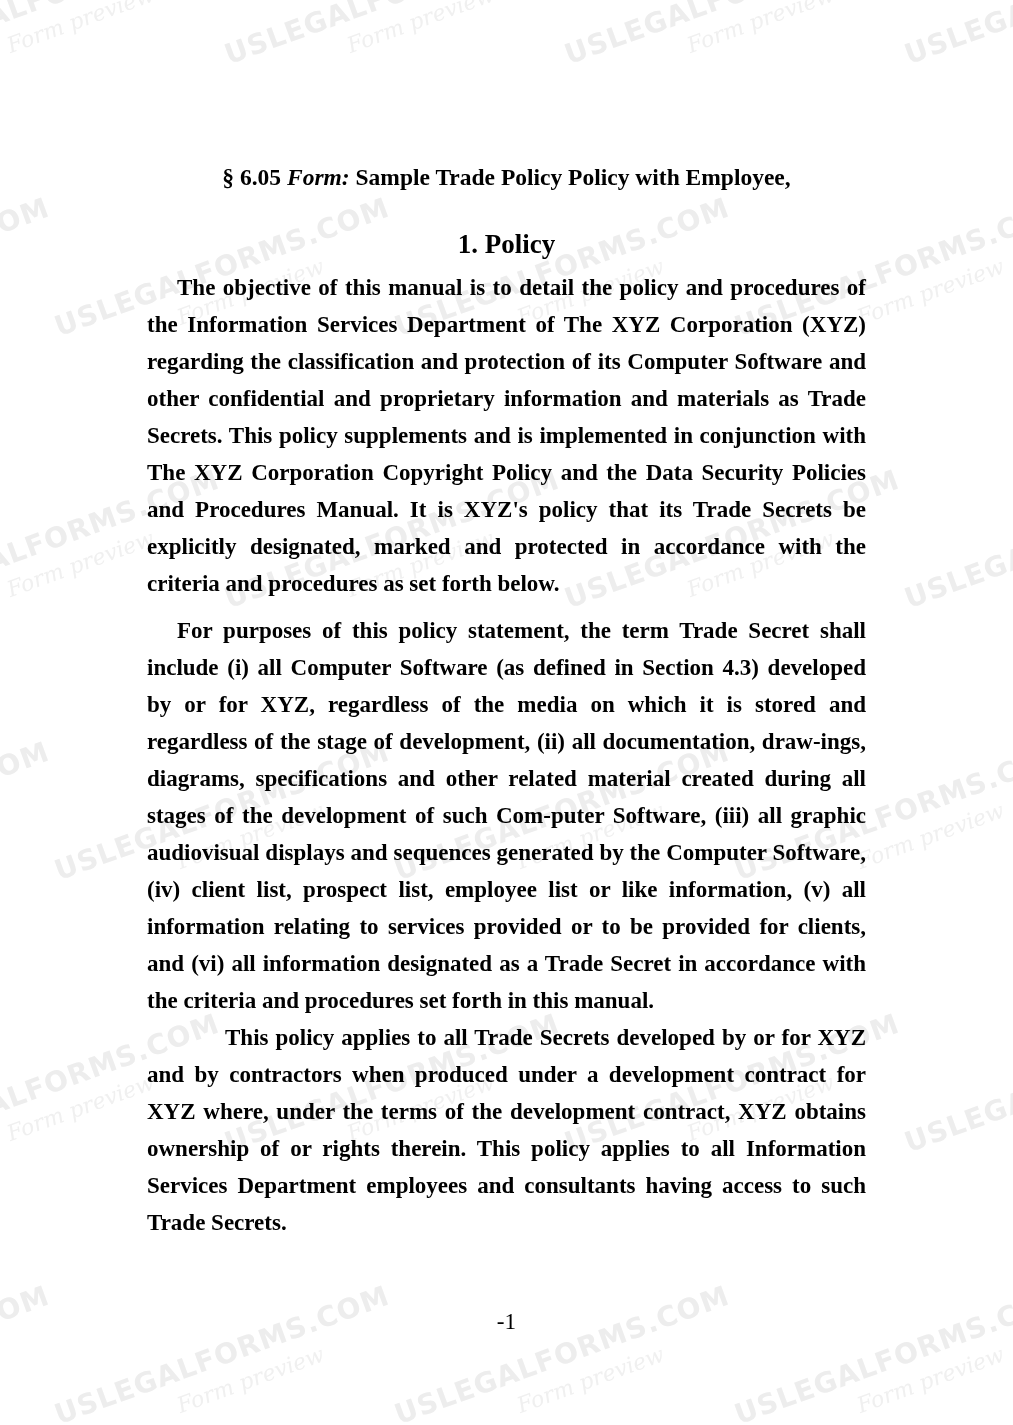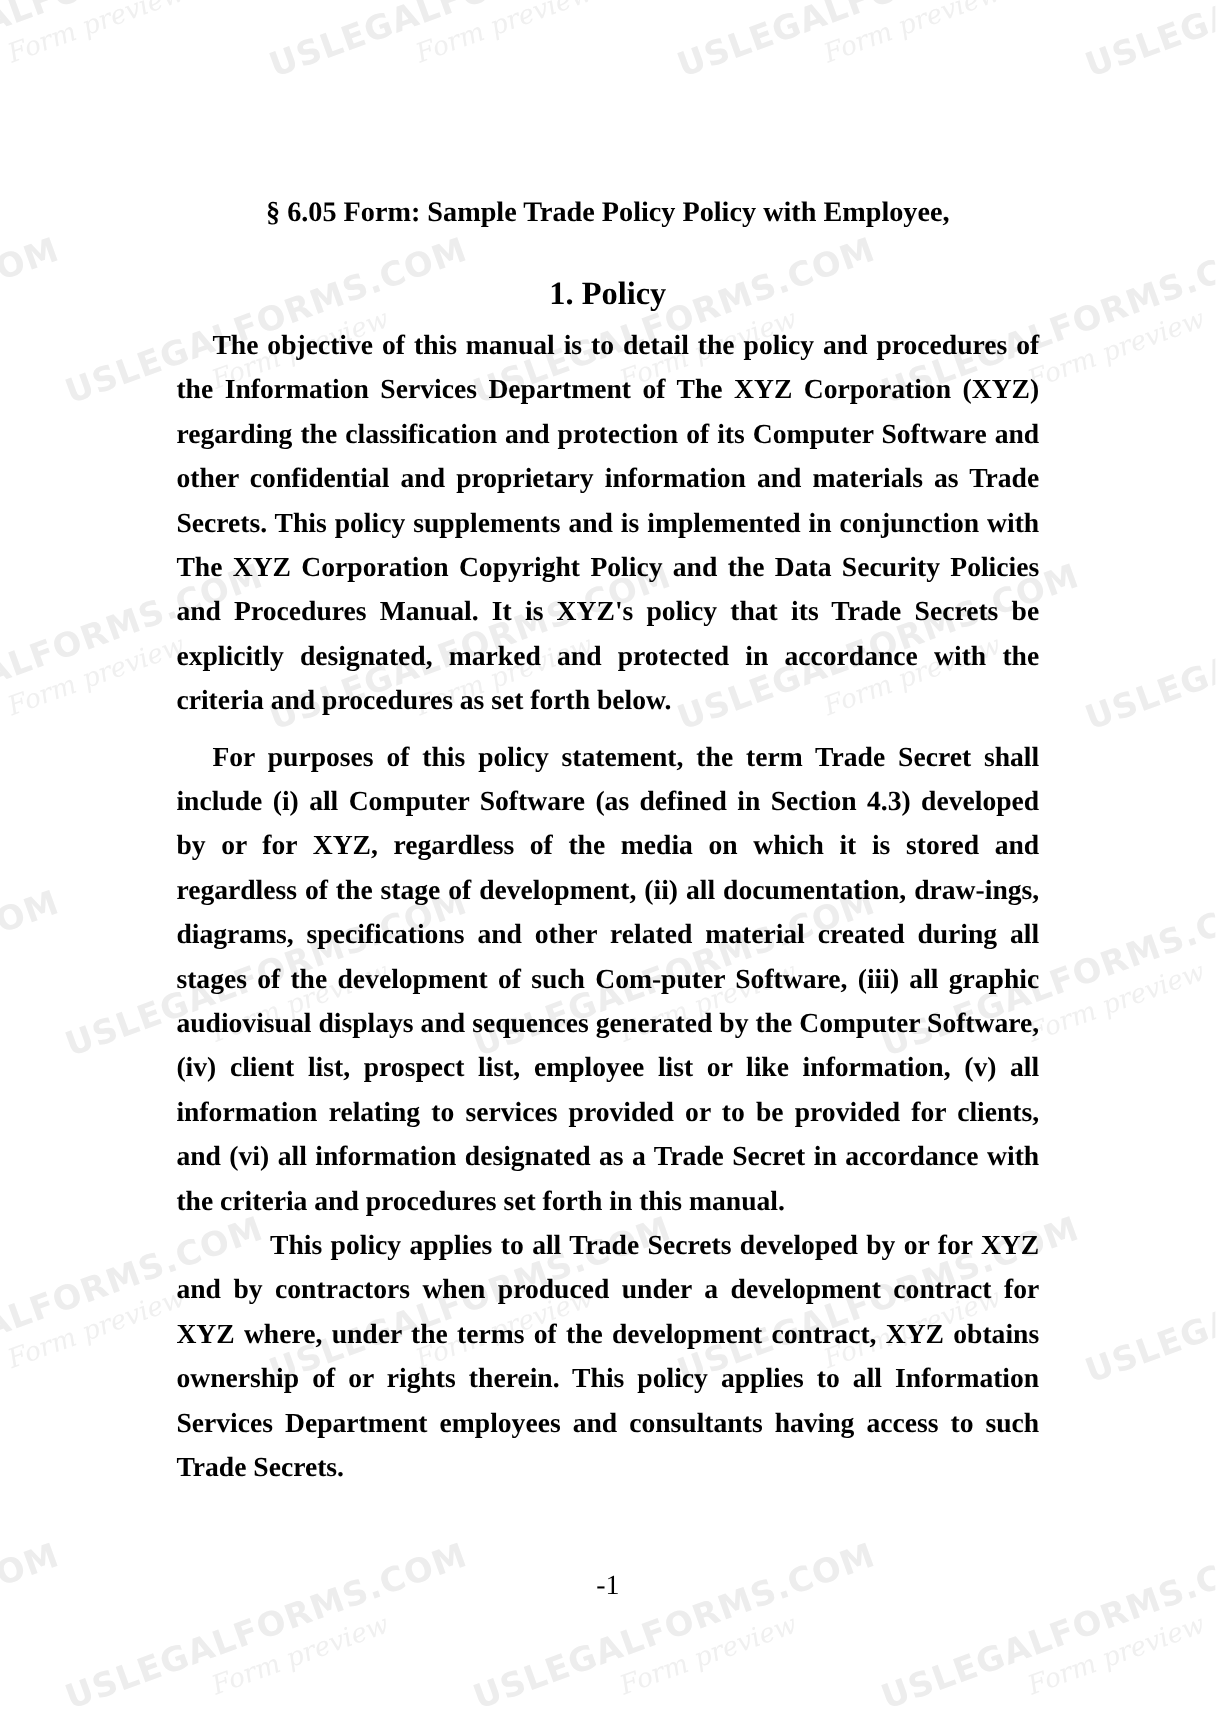--- a/index.html
+++ b/index.html
@@ -63,20 +63,21 @@
 
   .doc-title {
     text-align: center;
     font-weight: bold;
     font-size: 23.5px;
     line-height: 31px;
     margin: 0;
     padding-top: 162px;
   }
   .doc-title .italic-run {
+    font-style: italic;
   }
 
   .section-heading {
     text-align: center;
     font-weight: bold;
     font-size: 27px;
     line-height: 30px;
     margin: 0;
   }
   .heading-policy     { padding-top: 36px; }

